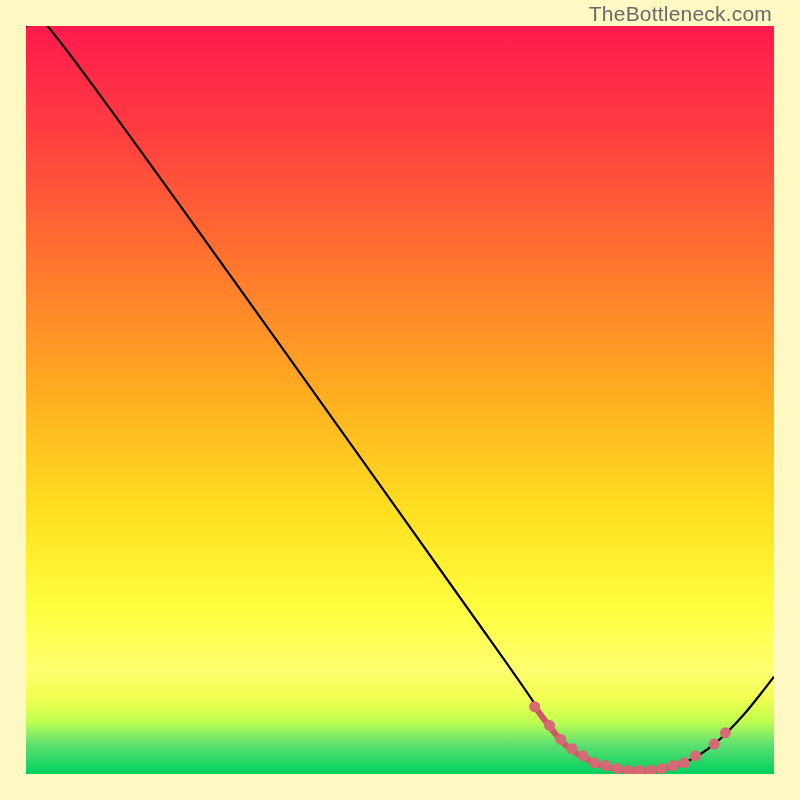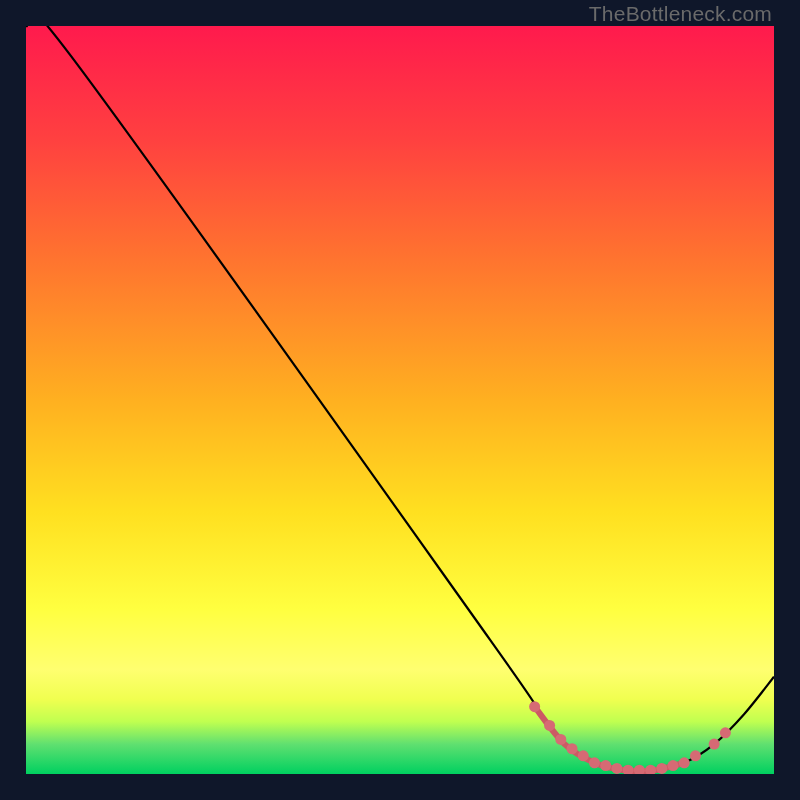--- a/index.html
+++ b/index.html
@@ -1,17 +1,17 @@
 <!DOCTYPE html>
 <html><head>
 <meta charset="utf-8">
 <style>
   * { margin: 0; padding: 0; box-sizing: border-box; }
   html, body { width: 800px; height: 800px; background: #000; overflow: hidden; }
-  .wrap { position: relative; width: 800px; height: 800px; background: #0f172a; }
+  .wrap { position: relative; width: 800px; height: 800px; background: #fef9c3; }
   .plot-area {
     position: absolute;
     left: 26px;
     top: 26px;
     width: 748px;
     height: 748px;
     background: linear-gradient(to bottom,
       #ff1a4d 0%,
       #ff4040 15%,
       #ff7030 30%,

